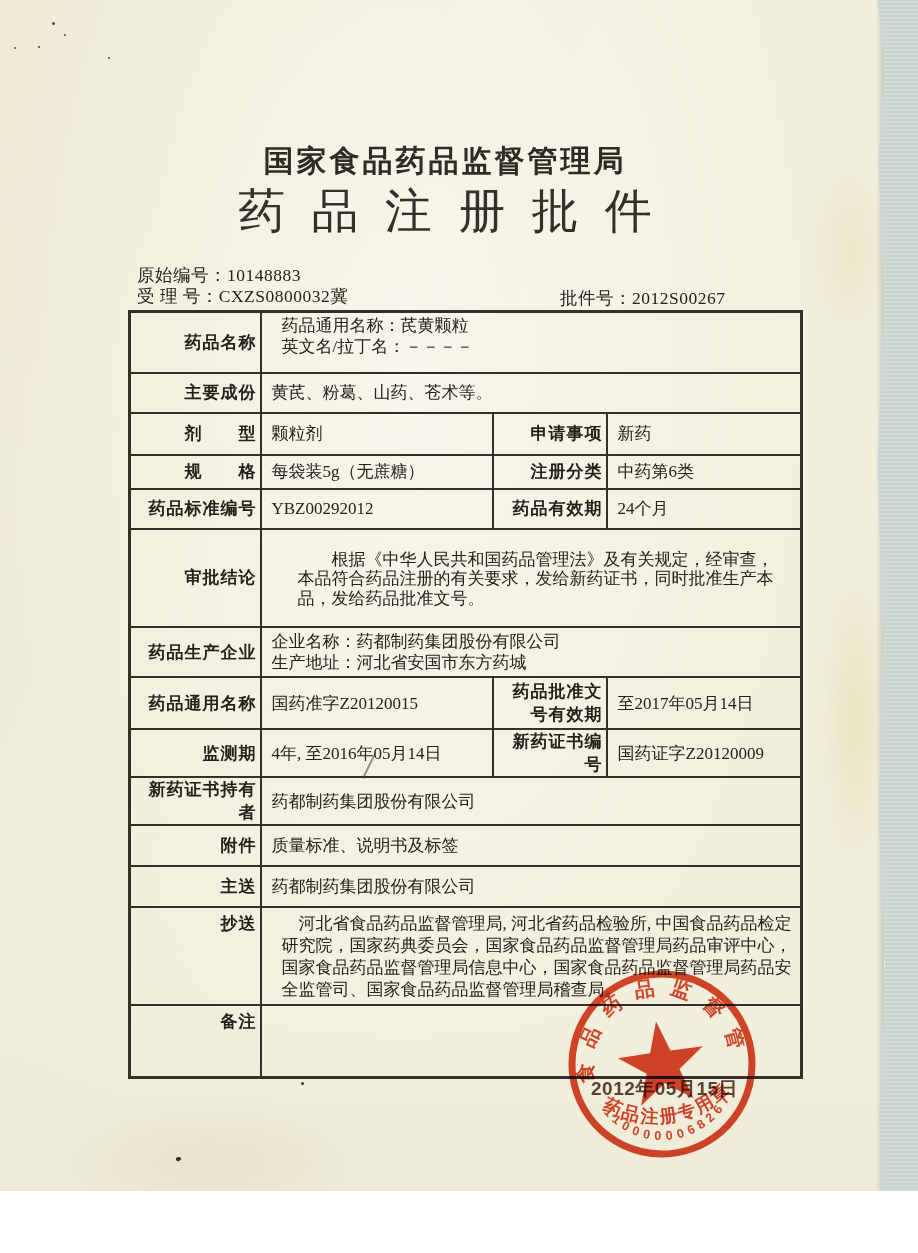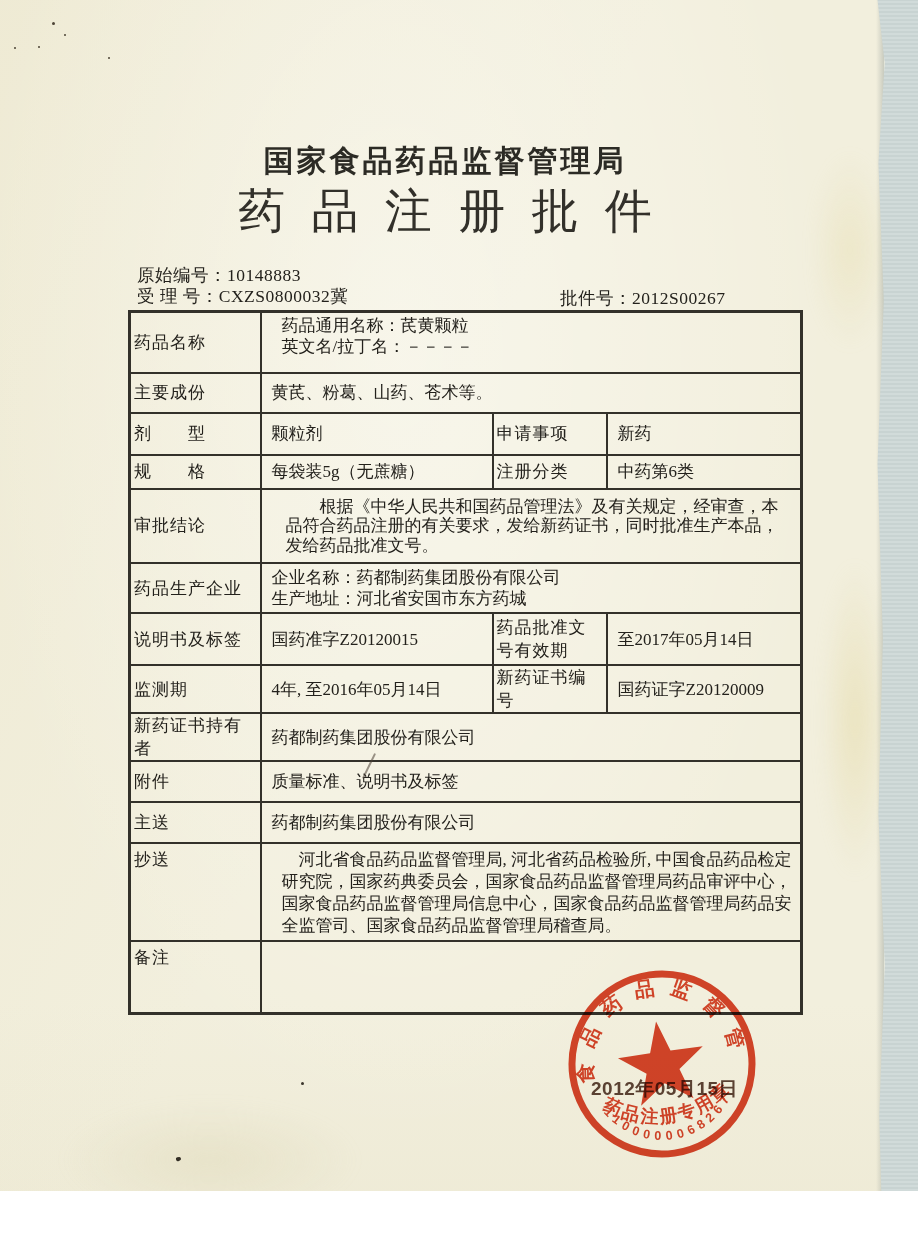--- a/index.html
+++ b/index.html
@@ -38,26 +38,26 @@
   .doc-title{position:absolute;left:0;top:180px;width:890px;text-align:center;
     font-size:47px;letter-spacing:0.56em;text-indent:0.56em;color:#32302a;font-weight:500;}
 
   .ref-left{position:absolute;left:137px;top:265px;font-size:17.5px;line-height:21px;letter-spacing:0.5px;}
   .ref-right{position:absolute;left:560px;top:286px;font-size:17.5px;letter-spacing:0.5px;text-align:center;}
 
   table.approval{position:absolute;left:128px;top:310px;width:672px;
     border-collapse:collapse;table-layout:fixed;
     border:3px solid var(--line);font-size:17px;color:var(--ink);}
   table.approval td{border:2px solid var(--line);overflow:hidden;}
-  td.lbl{text-align:left;vertical-align:middle;letter-spacing:1px;padding:0 3px;}
+  td.lbl{text-align:right;vertical-align:middle;letter-spacing:1px;padding:0 3px;font-weight:bold;}
   td.val{text-align:left;vertical-align:middle;padding:2px 8px 2px 10px;}
   td.val.top{vertical-align:top;padding-left:20px;}
   td.lbl.top{vertical-align:top;padding-top:4px;}
   .l2{line-height:21px;}
-  .para{margin:4px;text-indent:2em;line-height:19.5px;padding-top:2px;font-family:Liberation Mono, monospace;}
+  .para{margin:16px;text-indent:2em;line-height:19.5px;padding-top:2px;}
   .para2{margin:0;text-indent:1em;line-height:22px;padding-top:3px;}
   tr.r1{height:61px;} tr.r2{height:40px;} tr.r3{height:42px;} tr.r4{height:34px;}
   tr.r5{height:40px;} tr.r6{height:74px;} tr.r7{height:50px;margin-top:33px;} tr.r8{height:52px;}
   tr.r9{height:48px;} tr.r10{height:35px;} tr.r11{height:41px;} tr.r12{height:41px;}
   tr.r13{height:98px;} tr.r14{height:72px;}
 
   .seal{position:absolute;left:562px;top:964px;width:200px;height:200px;
     mix-blend-mode:multiply;opacity:0.93;filter:blur(0.2px);}
   .seal text{fill:var(--seal-red);font-family:"Liberation Sans","DejaVu Sans",sans-serif;font-weight:bold;}
   .seal .ring-text{font-size:20px;letter-spacing:14px;text-anchor:middle;}
@@ -120,35 +120,41 @@
         <td class="val">颗粒剂</td>
         <td class="lbl">申请事项</td>
         <td class="val">新药</td>
       </tr>
       <tr class="r4">
         <td class="lbl">规　　格</td>
         <td class="val">每袋装5g（无蔗糖）</td>
         <td class="lbl">注册分类</td>
         <td class="val">中药第6类</td>
       </tr>
+      <tr class="r5">
+        <td class="lbl">药品标准编号</td>
+        <td class="val">YBZ00292012</td>
+        <td class="lbl">药品有效期</td>
+        <td class="val">24个月</td>
+      </tr>
       <tr class="r6">
         <td class="lbl">审批结论</td>
         <td class="val top" colspan="3">
           <p class="para">根据《中华人民共和国药品管理法》及有关规定，经审查，本品符合药品注册的有关要求，发给新药证书，同时批准生产本品，发给药品批准文号。</p>
         </td>
       </tr>
       <tr class="r7">
         <td class="lbl">药品生产企业</td>
         <td class="val" colspan="3">
           <div class="l2">企业名称：药都制药集团股份有限公司</div>
           <div class="l2">生产地址：河北省安国市东方药城</div>
         </td>
       </tr>
       <tr class="r8">
-        <td class="lbl">说明书及标签</td>
+        <td class="lbl">药品通用名称</td>
         <td class="val">国药准字Z20120015</td>
         <td class="lbl">药品批准文号有效期</td>
         <td class="val">至2017年05月14日</td>
       </tr>
       <tr class="r9">
         <td class="lbl">监测期</td>
         <td class="val">4年, 至2016年05月14日</td>
         <td class="lbl">新药证书编号</td>
         <td class="val">国药证字Z20120009</td>
       </tr>

